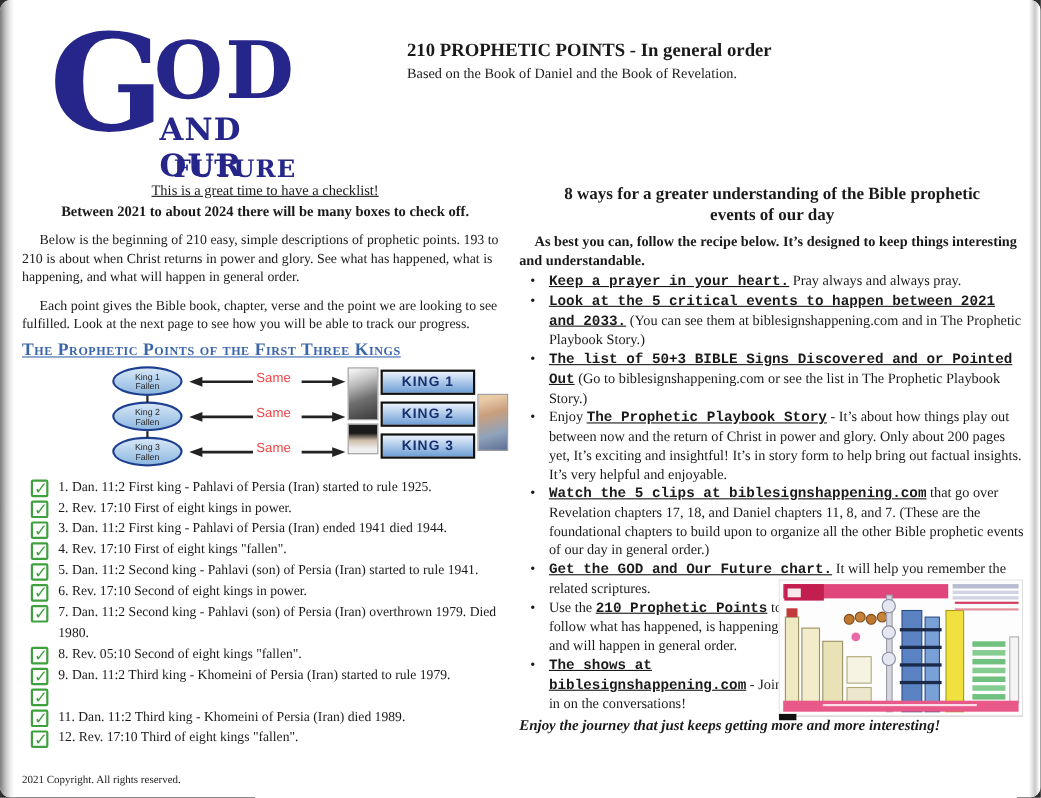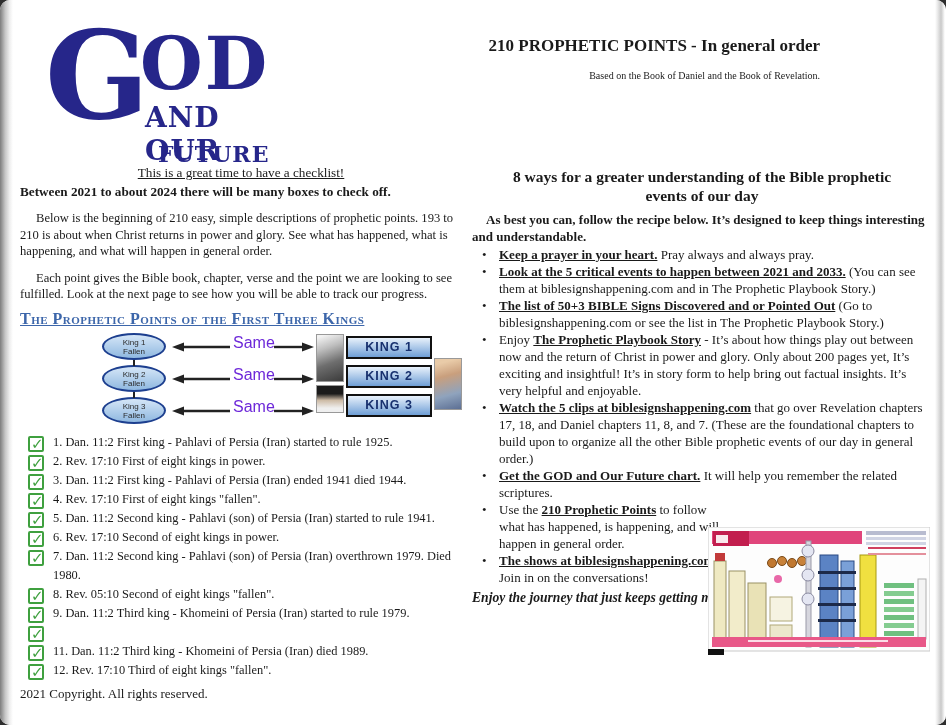--- a/index.html
+++ b/index.html
@@ -6,39 +6,39 @@
   .frame{position:relative;width:946px;height:725px;background:#fff;border-radius:10px;overflow:hidden;margin:0 auto;color:#1a1a1a;}
   .edge-left{position:absolute;left:0;top:0;bottom:0;width:13px;background:linear-gradient(to right,#7d7d7d,#c6c6c6 40%,#efefef 75%,#fff);}
   .edge-right{position:absolute;right:0;top:0;bottom:0;width:11px;background:linear-gradient(to left,#fff 10%,#c9c9c9 45%,#ededed 80%,#fff);}
 
   
   .logo{position:absolute;left:45px;top:36px;width:240px;height:120px;color:#26268a;font-family:"DejaVu Serif",serif;}
   .logo-g{position:absolute;left:0;top:-22px;font-size:122px;font-weight:bold;line-height:1;}
   .logo-od{position:absolute;left:95px;top:-8px;font-size:72px;font-weight:bold;line-height:1;letter-spacing:2px;}
   .logo-t1{position:absolute;left:100px;top:65px;font-size:28px;font-weight:bold;letter-spacing:1px;}
   .logo-t2{position:absolute;left:113px;top:89px;font-size:22px;font-weight:bold;letter-spacing:1px;margin-top:16px;}
-  .head-titles{position:absolute;left:370px;top:36px;width:450px;text-align:right;}
+  .head-titles{position:absolute;left:370px;top:36px;width:450px;text-align:left;}
   .doc-title{font-size:17px;font-weight:bold;}
-  .doc-subtitle{font-size:10px;margin-top:14px;}
+  .doc-subtitle{font-size:13px;margin-top:3px;}
 
   
   .col-left{position:absolute;left:20px;top:165px;width:442px;font-size:12.6px;line-height:16.5px;}
   .lh1{font-weight:normal;text-decoration:underline;text-align:center;font-size:13.2px;}
-  .lh2{font-weight:bold;font-size:13.2px;margin-top:2px;}
+  .lh2{font-weight:bold;text-align:center;font-size:13.2px;margin-top:2px;}
   .col-left p{margin:10px 0 0 0;text-indent:16px;}
   .section-heading{margin-top:8px;text-align:left;color:#3c66aa;font-weight:bold;font-variant:small-caps;font-size:16px;text-decoration:underline;letter-spacing:.5px;}
 
   
   .diagram{position:relative;height:94px;margin-top:6px;font-family:"Liberation Sans",sans-serif;}
   .oval{position:absolute;left:82px;width:64px;height:27px;border:2px solid #1d3f8f;border-radius:50%;
         background:linear-gradient(180deg,#d5e6f7,#8fb8e0);text-align:center;font-size:8px;line-height:9px;
         color:#2a2a2a;display:flex;flex-direction:column;justify-content:center;box-sizing:border-box;}
   .conn{position:absolute;left:113px;width:2px;height:6px;background:#222;}
   .arrow{position:absolute;}
-  .same{position:absolute;left:213px;width:40px;text-align:right;font-size:16px;color:#6d28d9;}
+  .same{position:absolute;left:213px;width:40px;text-align:left;font-size:12px;color:#ef4444;}
   .kbox{position:absolute;left:326px;width:86px;height:23px;border:2px solid #111;box-sizing:border-box;
         background:linear-gradient(180deg,#e8f1fb,#6f9fd6);color:#17306e;font-weight:bold;font-size:12.5px;
         display:flex;align-items:center;justify-content:center;letter-spacing:1px;}
   .photo{position:absolute;border:1px solid #999;box-sizing:border-box;}
   .photo-k1{left:296px;top:1px;width:28px;height:48px;background:linear-gradient(160deg,#f2f2f2 5%,#bdbdbd 30%,#6e6e6e 60%,#3b3b3b);}
   .photo-k2{left:414px;top:25px;width:28px;height:52px;background:linear-gradient(165deg,#e9cba8 10%,#c99f7d 35%,#8fa3bd 70%,#5c6f94);}
   .photo-k3{left:296px;top:52px;width:28px;height:28px;background:linear-gradient(180deg,#1b1b1b 30%,#cdbba6 55%,#efefef 85%);}
 
   
   .checklist{list-style:none;margin:6px 0 0 0;padding:0 0 0 8px;}
@@ -46,28 +46,28 @@
   .cb{flex:none;position:relative;width:12px;height:12px;margin-top:3px;border:2px solid #3fa03f;border-radius:2px;background:#fff;
       color:#3fa03f;font-weight:bold;font-size:15px;line-height:12px;text-indent:1px;font-family:"DejaVu Sans",sans-serif;}
 
   
   .col-right{position:absolute;left:472px;top:167px;width:460px;font-size:13px;line-height:17px;}
   .rh{font-weight:bold;font-size:15.5px;line-height:19px;text-align:center;max-width:405px;margin:0 auto 6px auto;}
   .intro{font-weight:bold;margin:0 0 1px 0;text-indent:14px;}
   .ways{list-style:none;margin:0;padding:0;}
   .ways li{position:relative;padding-left:27px;margin:0;}
   .ways li::before{content:"\2022";position:absolute;left:10px;top:0;}
-  .ld{font-weight:bold;text-decoration:underline;}
+  .ld{font-weight:bold;text-decoration:underline;font-family:Liberation Mono, monospace;}
   .ways li.narrow{width:252px;box-sizing:border-box;}
   .closing{font-weight:bold;font-style:italic;font-size:13.6px;margin-top:3px;}
 
   .chart-thumb{position:absolute;right:2px;top:360px;width:222px;height:128px;}
   .chart-thumb svg{display:block;}
 
-  footer{position:absolute;left:20px;top:686px;font-size:13px;}
+  footer{position:absolute;left:20px;top:704px;font-size:10px;}
 </style>
 </head>
 <body>
 
 <div class="frame">
   <div class="edge-left"></div>
   <div class="edge-right"></div>
 
   <div class="logo">
     <span class="logo-g">G</span>

